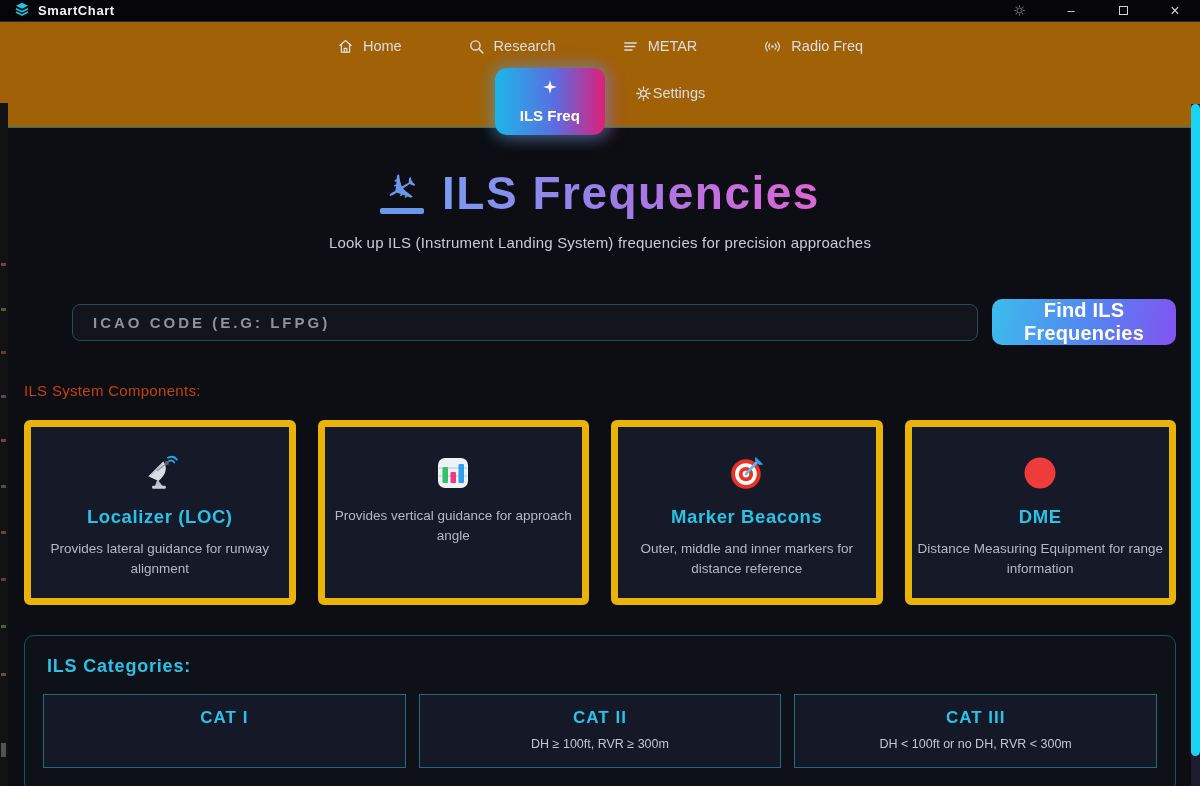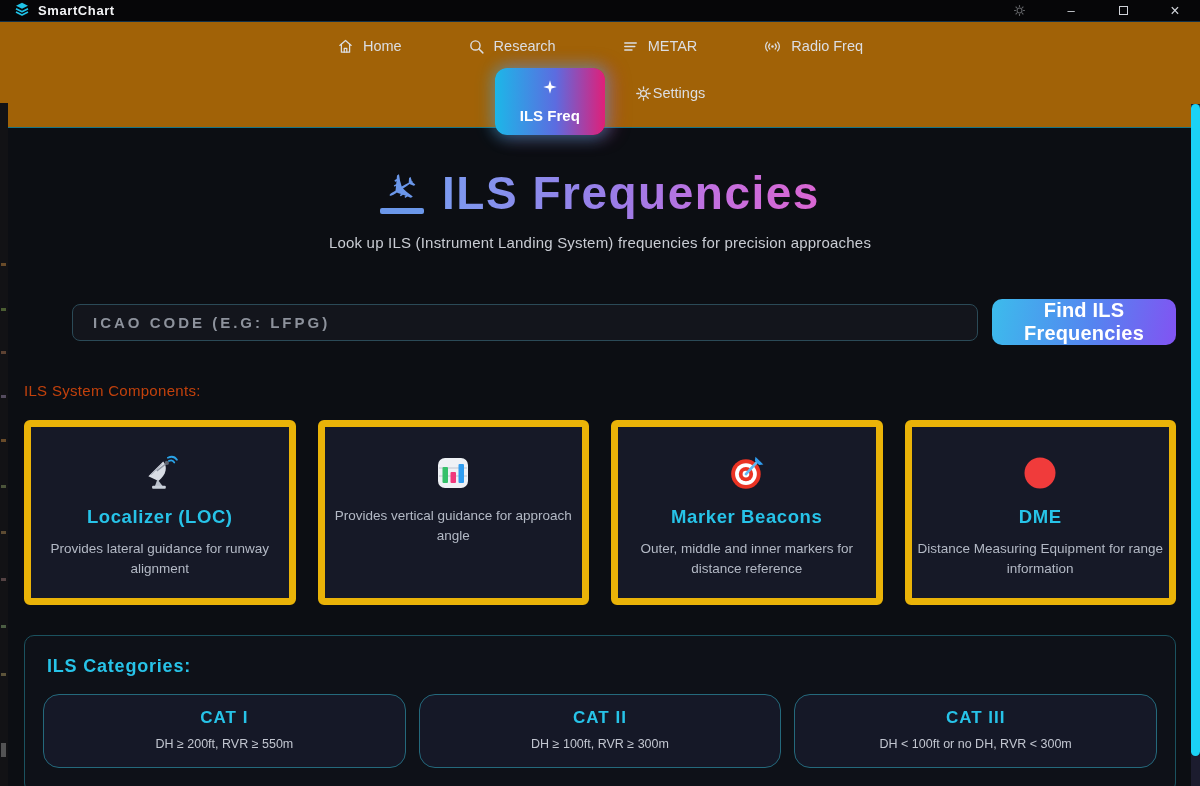--- a/index.html
+++ b/index.html
@@ -85,21 +85,21 @@
   .card-title { font-size:18.5px; font-weight:bold; color:#27c3e8; letter-spacing:.6px; }
   .card-desc { margin-top:11px; font-size:13.5px; color:#b3b9c5; line-height:1.45; padding:0 6px; }
 
   .categories {
     margin-top:30px; border:1px solid #1b525f; border-radius:10px; background:#0e1118;
     padding:20px 18px 24px;
   }
   .cat-heading { font-size:18px; font-weight:bold; color:#27c3e8; letter-spacing:.8px; margin-left:4px; }
   .cat-row { display:flex; gap:13px; margin-top:17px; }
   .cat-card {
-    flex:1; background:#151827; border:1px solid #24697c; border-radius:16px;
+    flex:1; background:#151827; border:1px solid #24697c; border-radius:0;
     padding:13px 10px 16px; text-align:center;
   }
   .cat-title { font-size:17px; font-weight:bold; color:#27c3e8; letter-spacing:1px; }
   .cat-desc { margin-top:9px; font-size:12.5px; color:#c2c6d0; }
 
   
   .left-strip {
     position:absolute; left:0; top:103px; width:8px; height:683px; background:#121215; z-index:7;
   }
   .left-strip i { position:absolute; left:1px; width:5px; height:3px; display:block; opacity:.55; }
@@ -294,21 +294,20 @@
       <div class="card-title">DME</div>
       <div class="card-desc">Distance Measuring Equipment for range information</div>
     </div>
   </div>
 
   <div class="categories">
     <div class="cat-heading">ILS Categories:</div>
     <div class="cat-row">
       <div class="cat-card">
         <div class="cat-title">CAT I</div>
-        <div class="cat-desc">DH ≥ 200ft, RVR ≥ 550m</div>
       </div>
       <div class="cat-card">
         <div class="cat-title">CAT II</div>
         <div class="cat-desc">DH ≥ 100ft, RVR ≥ 300m</div>
       </div>
       <div class="cat-card">
         <div class="cat-title">CAT III</div>
         <div class="cat-desc">DH &lt; 100ft or no DH, RVR &lt; 300m</div>
       </div>
     </div>

